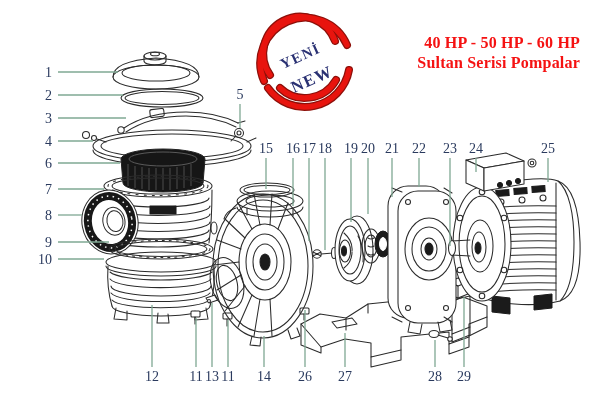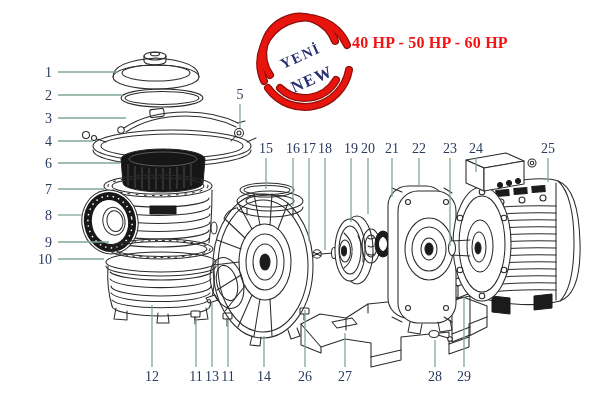--- a/index.html
+++ b/index.html
@@ -4,21 +4,21 @@
 <style>
   html,body{margin:0;padding:0;background:#fff;}
   .page{position:relative;width:607px;height:413px;background:#fff;overflow:hidden;
         font-family:"Liberation Serif", serif;}
   svg{position:absolute;left:0;top:0;}
   .art{stroke:#2b2b2b;fill:none;stroke-width:1.05;stroke-linecap:round;stroke-linejoin:round;}
   .artw{stroke:#2b2b2b;fill:#ffffff;stroke-width:1.05;stroke-linecap:round;stroke-linejoin:round;}
   .dark{fill:#1b1b1b;stroke:#1b1b1b;}
   .slot{stroke:#4d4d4d;stroke-width:1;}
   .num{font:14px "Liberation Serif", serif;}
-  .title-block{position:absolute;left:352px;top:33px;width:208px;text-align:left;
+  .title-block{position:absolute;left:372px;top:33px;width:208px;text-align:right;
                font-weight:bold;font-size:16px;line-height:20px;letter-spacing:.2px;}
   .stamp-word{font-weight:bold;letter-spacing:1.5px;}
 </style>
 </head>
 <body>
 
 <div class="page">
 
 <svg width="607" height="413" viewBox="0 0 607 413">
 
@@ -361,15 +361,16 @@
       <path d="M349,70 A45,45 0 0 1 268,88"></path>
       <path d="M336,80 A36,36 0 0 1 280,88"></path>
     </g>
     <text class="stamp-word" transform="translate(283,69) rotate(-24)" font-size="14.5" fill="#2a3173">YENİ</text>
     <text class="stamp-word" transform="translate(294,93) rotate(-24)" font-size="16.5" fill="#2a3173">NEW</text>
   </g>
 </svg>
 
 <div class="title-block" style="color: rgb(245, 18, 18);">
   <div>40 HP - 50 HP - 60 HP</div>
+  <div>Sultan Serisi Pompalar</div>
 </div>
 
 </div>
 
 </body></html>

